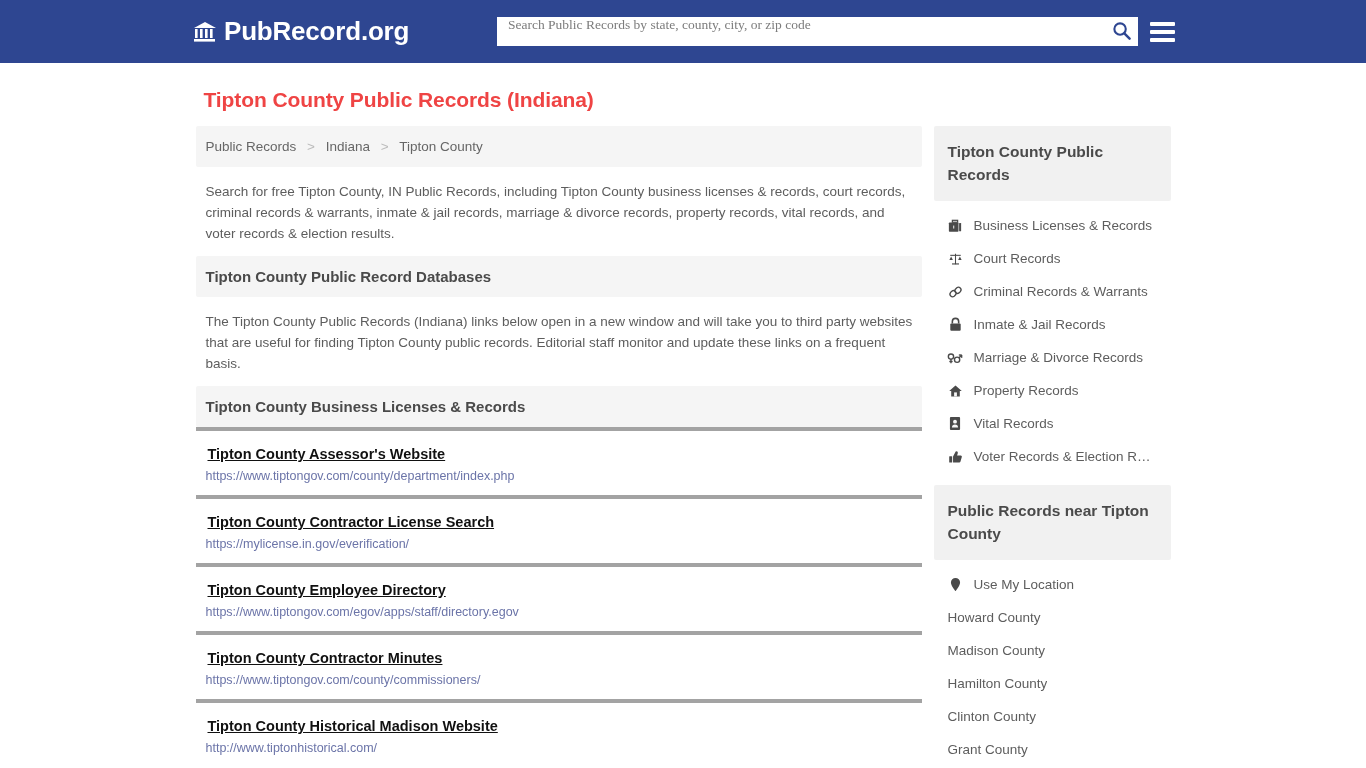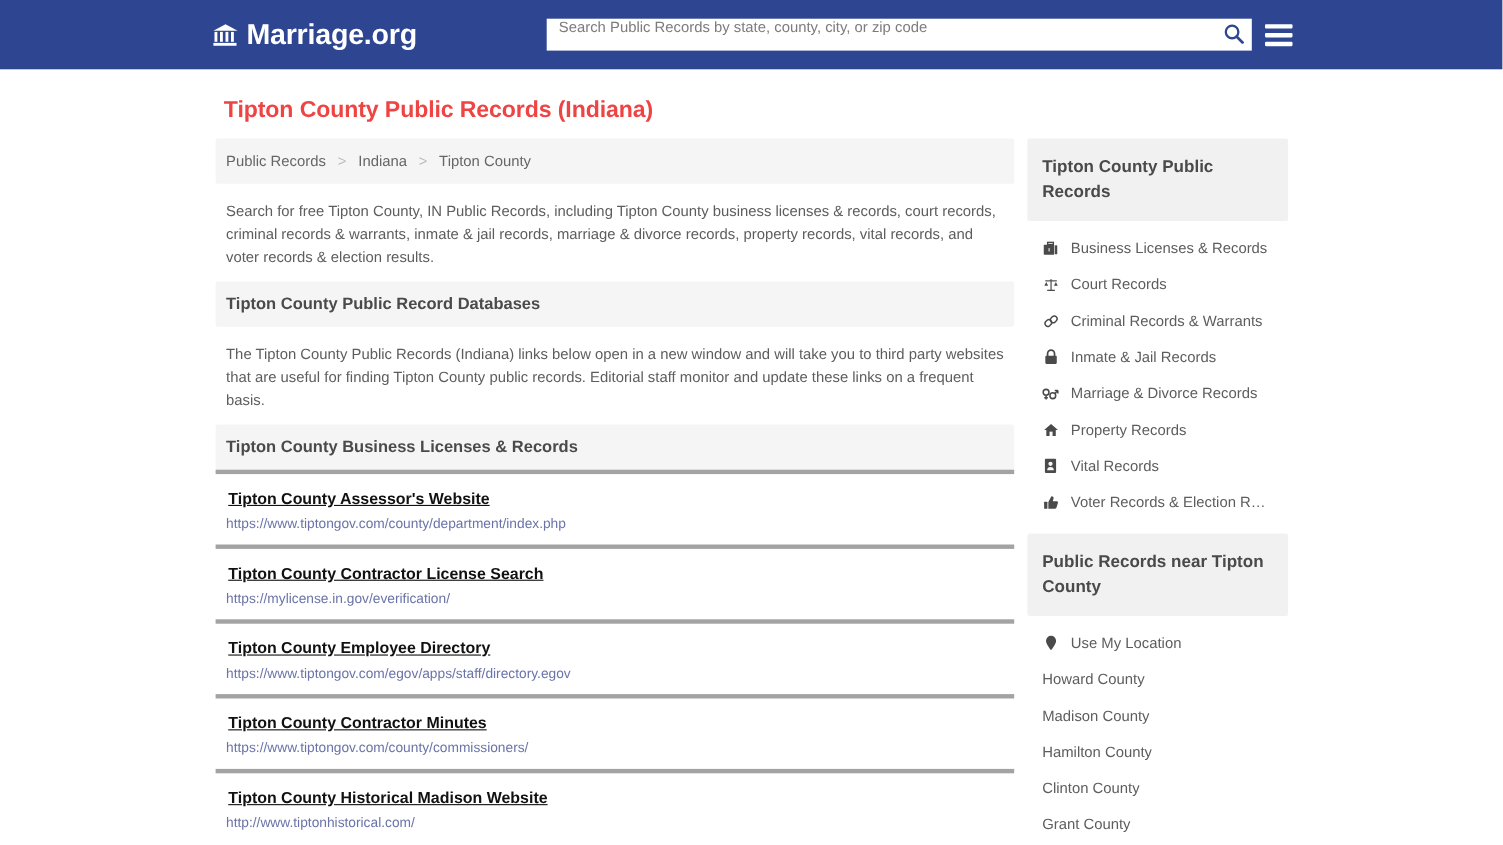--- a/index.html
+++ b/index.html
@@ -41,21 +41,21 @@
     display: flex;
     align-items: center;
   }
   .searchwrap input {
     flex: 1;
     border: none;
     outline: none;
     height: 100%;
     padding: 0 10px 14px 11px;
     font-size: 13.5px;
-    font-family: Liberation Sans, sans-serif;
+    font-family: Liberation Serif, serif;
     color: #333;
     background: transparent;
   }
   .searchwrap input::placeholder { color: #7c7c7c; }
   .search-btn {
     width: 34px; height: 100%;
     display:flex; align-items:center; justify-content:center;
     background: transparent; border: none; cursor: pointer;
     padding: 0;
   }
@@ -199,21 +199,21 @@
     <span class="logo-icon">
       <svg width="24" height="22" viewBox="0 0 24 22" aria-hidden="true">
         <polygon points="12,1 23,7 1,7" fill="#ffffff"></polygon>
         <rect x="2" y="8" width="2.6" height="9" fill="#ffffff"></rect>
         <rect x="7" y="8" width="2.6" height="9" fill="#ffffff"></rect>
         <rect x="12" y="8" width="2.6" height="9" fill="#ffffff"></rect>
         <rect x="17" y="8" width="2.6" height="9" fill="#ffffff"></rect>
         <rect x="1" y="18" width="21" height="2.6" fill="#ffffff"></rect>
       </svg>
     </span>
-    <span>Marriage.org</span>
+    <span>PubRecord.org</span>
   </div>
 
   <div class="searchwrap">
     <input type="text" placeholder="Search Public Records by state, county, city, or zip code" style="">
     <button class="search-btn">
       <span>
         <svg width="19" height="19" viewBox="0 0 20 20" aria-hidden="true">
           <circle cx="8.5" cy="8.5" r="6" fill="none" stroke="#2E4691" stroke-width="2.2"></circle>
           <line x1="13" y1="13" x2="18.5" y2="18.5" stroke="#2E4691" stroke-width="2.6" stroke-linecap="round"></line>
         </svg>

